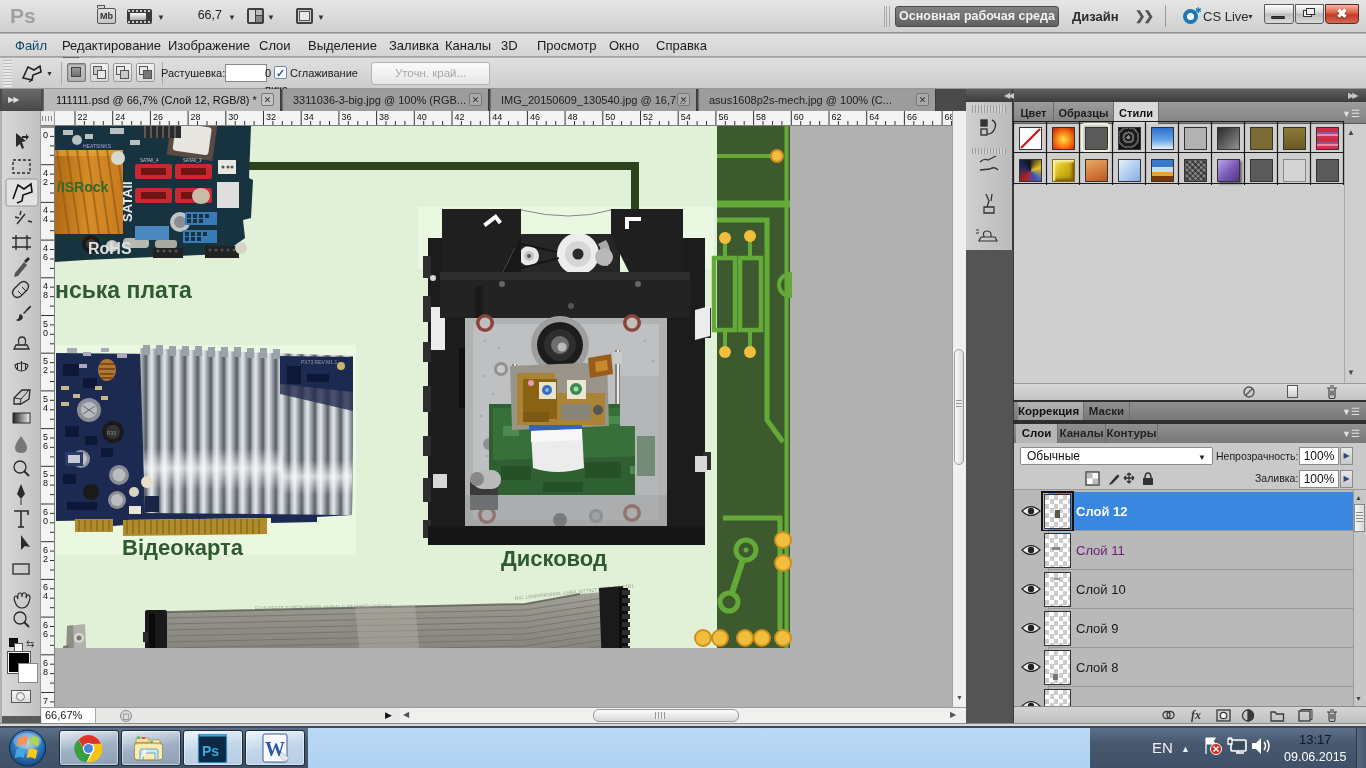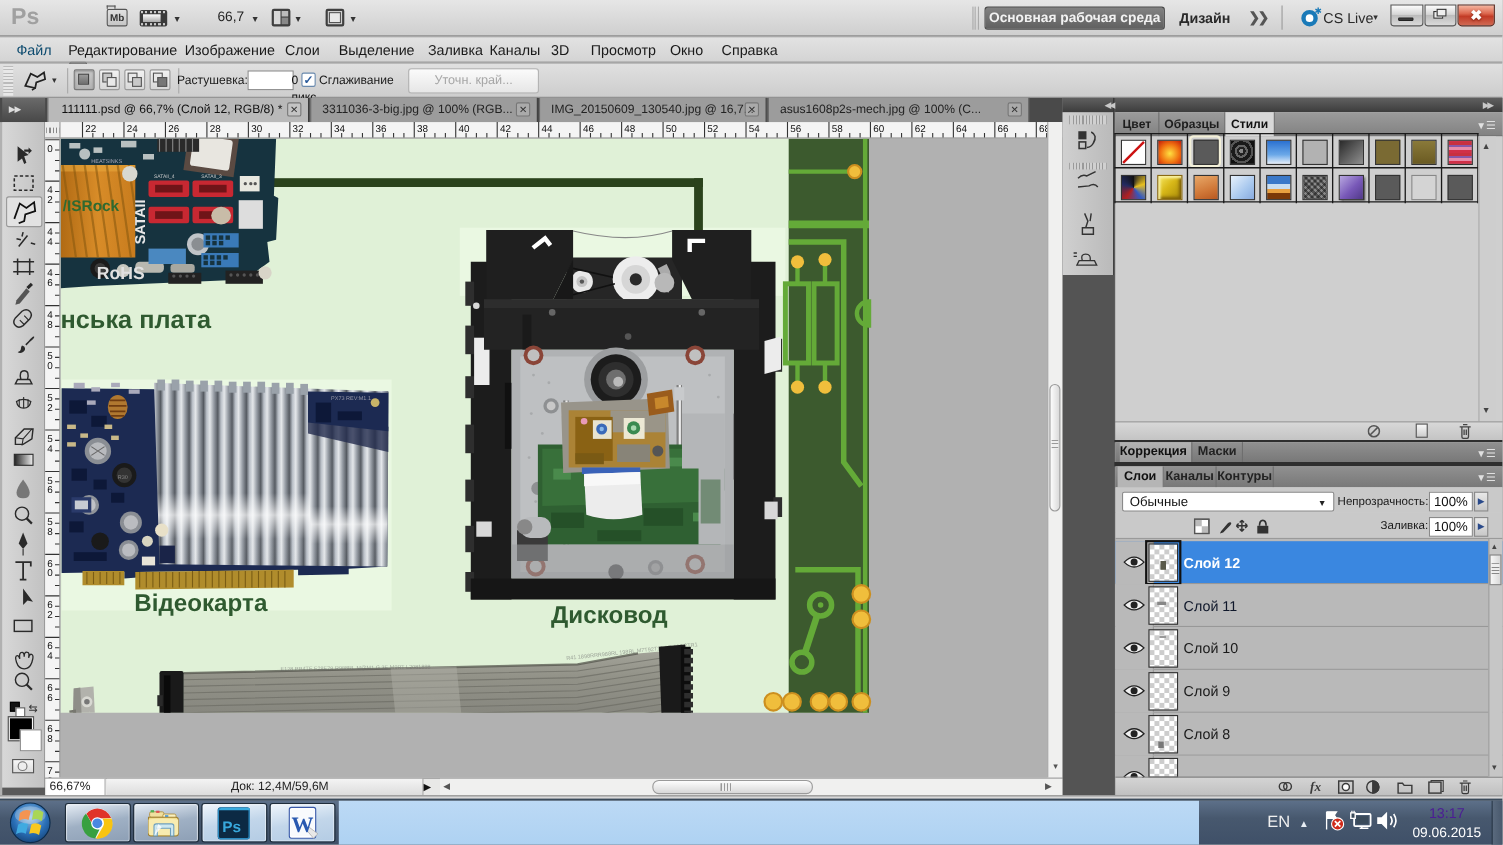--- a/index.html
+++ b/index.html
@@ -928,23 +928,20 @@
 
 </svg>
 </div>
 <div class="abs" style="left:952px;top:111px;width:14px;height:596px;background:#f0f0ef;border-left:1px solid #a0a0a0;"></div>
 <div class="abs" style="left:954px;top:349px;width:10px;height:116px;background:linear-gradient(90deg,#fdfdfd,#dadada);border:1px solid #9a9a9a;border-radius:5px;"></div>
 <div class="abs" style="left:956px;top:400px;width:6px;height:8px;background:repeating-linear-gradient(#999 0 1px,#eee 1px 3px);"></div>
 <div class="abs" style="left:955px;top:694px;width:9px;height:8px;color:#555;font-size:7px;text-align:center;">▼</div>
 <div class="abs" style="left:41px;top:707px;width:925px;height:16px;background:#e8e8e7;border-top:1px solid #9a9a9a;"></div>
 <div class="abs" style="left:42px;top:708px;width:54px;height:15px;background:#fff;border-right:1px solid #aaa;font-size:11px;color:#222;line-height:15px;padding-left:3px;">66,67%</div>
 <div class="abs" style="left:120px;top:710px;width:12px;height:12px;border:1px solid #888;border-radius:50%;background:#ddd;font-size:8px;text-align:center;line-height:11px;color:#555;">▢</div>
-<div class="abs" style="left:97px;top:708px;width:288px;height:15px;background:linear-gradient(#f4f4f4,#dcdcdc);border-right:1px solid #aaa;font-size:11px;color:#222;line-height:15px;">
-      <span style="position:absolute;left:113px;">Док: 12,4M/59,6M</span>
-    </div>
 <div class="abs" style="left:385px;top:709px;width:12px;height:13px;color:#111;font-size:9px;line-height:13px;">▶</div>
 <div class="abs" style="left:400px;top:708px;width:566px;height:15px;background:#f0f0ef;"></div>
 <div class="abs" style="left:403px;top:710px;width:8px;height:11px;color:#555;font-size:8px;">◀</div>
 <div class="abs" style="left:593px;top:709px;width:146px;height:13px;background:linear-gradient(#fdfdfd,#d8d8d8);border:1px solid #9a9a9a;border-radius:6px;"></div>
 <div class="abs" style="left:655px;top:712px;width:10px;height:7px;background:repeating-linear-gradient(90deg,#999 0 1px,#eee 1px 3px);"></div>
 <div class="abs" style="left:950px;top:710px;width:8px;height:11px;color:#555;font-size:8px;">▶</div>
 <div class="abs" style="left:966px;top:89px;width:400px;height:634px;background:#545454;"></div>
 <div class="abs" style="left:966px;top:89px;width:47px;height:13px;background:linear-gradient(#606060,#3c3c3c);border-right:1px solid #333;"></div>
 <div class="abs" style="left:1004px;top:91px;width:14px;height:9px;color:#c8c8c8;font-size:8px;letter-spacing:-2px;">◀◀</div>
 <div class="abs" style="left:1014px;top:89px;width:352px;height:13px;background:linear-gradient(#606060,#3c3c3c);"></div>
@@ -1063,21 +1060,21 @@
 <div class="abs" style="left:1041px;top:491px;width:33px;height:41px;border:2px solid #111;"></div>
 <div class="abs" style="left:1076px;top:504px;width:80px;height:16px;font-size:13px;font-weight:bold;color:#fff;">Слой 12</div>
 <div class="abs" style="left:1055px;top:510px;width:5px;height:8px;background:#5a5a4a;"></div>
 <div class="abs" style="left:1014px;top:531px;width:352px;height:39px;background:#b9b9b9;border-bottom:1px solid #989898;"></div>
 <div class="abs" style="left:1014px;top:531px;width:35px;height:39px;background:#b9b9b9;border-right:1px solid #989898;"></div>
 <svg class="abs" style="left:1021px;top:543px;" width="20" height="14" viewBox="0 0 20 14">
     <path d="M1 7 q9 -9 18 0 q-9 9 -18 0 z" fill="#f0f0f0" stroke="#222" stroke-width="1.2"></path>
     <circle cx="10" cy="7" r="3.2" fill="#222"></circle>
     </svg>
 <div class="abs" style="left:1044px;top:533px;width:27px;height:35px;background:conic-gradient(#fff 0 25%, #ccc 25% 50%, #fff 50% 75%, #ccc 75%) 0 0/ 9px 9px;border:1px solid #333;"></div>
-<div class="abs" style="left:1076px;top:543px;width:80px;height:16px;font-size:13px;font-weight:normal;color:#0f172a;">Слой 11</div>
+<div class="abs" style="left:1076px;top:543px;width:80px;height:16px;font-size:13px;font-weight:normal;color:#701a75;">Слой 11</div>
 <div class="abs" style="left:1052px;top:547px;width:8px;height:3px;background:#888;"></div>
 <div class="abs" style="left:1014px;top:570px;width:352px;height:39px;background:#b9b9b9;border-bottom:1px solid #989898;"></div>
 <div class="abs" style="left:1014px;top:570px;width:35px;height:39px;background:#b9b9b9;border-right:1px solid #989898;"></div>
 <svg class="abs" style="left:1021px;top:582px;" width="20" height="14" viewBox="0 0 20 14">
     <path d="M1 7 q9 -9 18 0 q-9 9 -18 0 z" fill="#f0f0f0" stroke="#222" stroke-width="1.2"></path>
     <circle cx="10" cy="7" r="3.2" fill="#222"></circle>
     </svg>
 <div class="abs" style="left:1044px;top:572px;width:27px;height:35px;background:conic-gradient(#fff 0 25%, #ccc 25% 50%, #fff 50% 75%, #ccc 75%) 0 0/ 9px 9px;border:1px solid #333;"></div>
 <div class="abs" style="left:1076px;top:582px;width:80px;height:16px;font-size:13px;font-weight:normal;color:#1a1a1a;">Слой 10</div>
 <div class="abs" style="left:1054px;top:578px;width:6px;height:2px;background:#999;"></div>
@@ -1192,15 +1189,15 @@
 <rect x="6" y="4" width="15" height="11" rx="1" fill="none" stroke="#fff" stroke-width="1.6"></rect>
 <rect x="8" y="6" width="11" height="7" fill="#3a4a5a"></rect>
 <path d="M11 17 h8 M13 15 v2" stroke="#fff" stroke-width="1.4"></path>
 <path d="M3 3 h4 v5 h-4 z" fill="#3a4a5a" stroke="#fff" stroke-width="1.3"></path>
 <path d="M4 3 v-2 M6 3 v-2" stroke="#fff" stroke-width="1.2"></path>
 </svg>
 <svg class="abs" style="left:1250px;top:736px;" width="22" height="20" viewBox="0 0 22 20">
 <path d="M2 7 h4 l5 -5 v16 l-5 -5 h-4 z" fill="#fff"></path>
 <path d="M14 6 q3 4 0 8 M17 4 q4 6 0 12" fill="none" stroke="#fff" stroke-width="1.5"></path>
 </svg>
-<div class="abs" style="left:1299px;top:732px;width:34px;height:15px;font-size:13px;color:#4c1d95;">13:17</div>
+<div class="abs" style="left:1299px;top:732px;width:34px;height:15px;font-size:13px;color:#0f172a;">13:17</div>
 <div class="abs" style="left:1284px;top:750px;width:70px;height:14px;font-size:12.5px;color:#fff;">09.06.2015</div>
 <div class="abs" style="left:1356px;top:728px;width:10px;height:40px;background:linear-gradient(90deg,#5a6a7e,#48586c);border-left:1px solid #2a3848;"></div>
 </div>
 </body></html>

